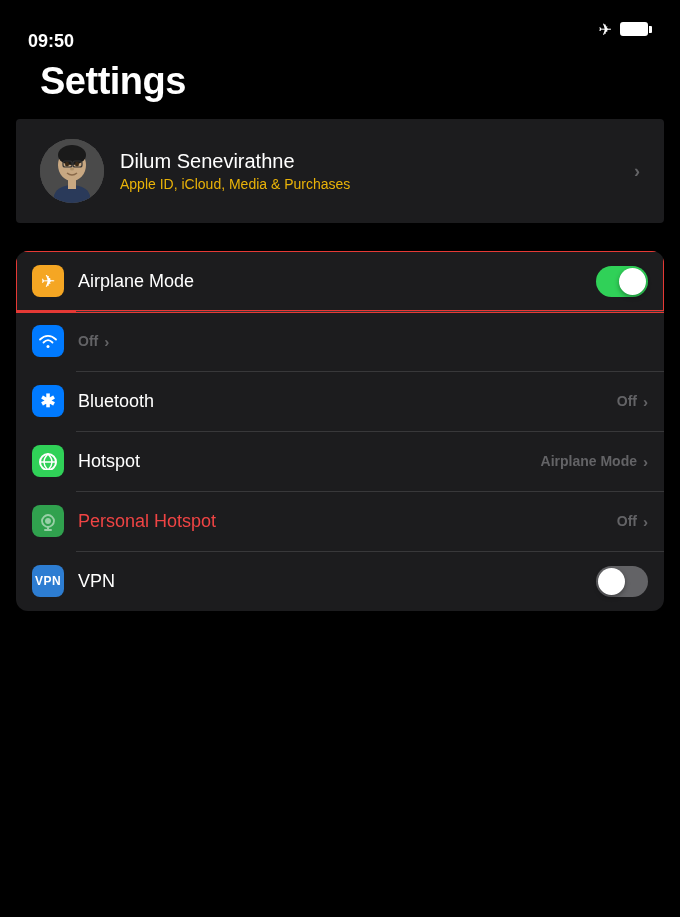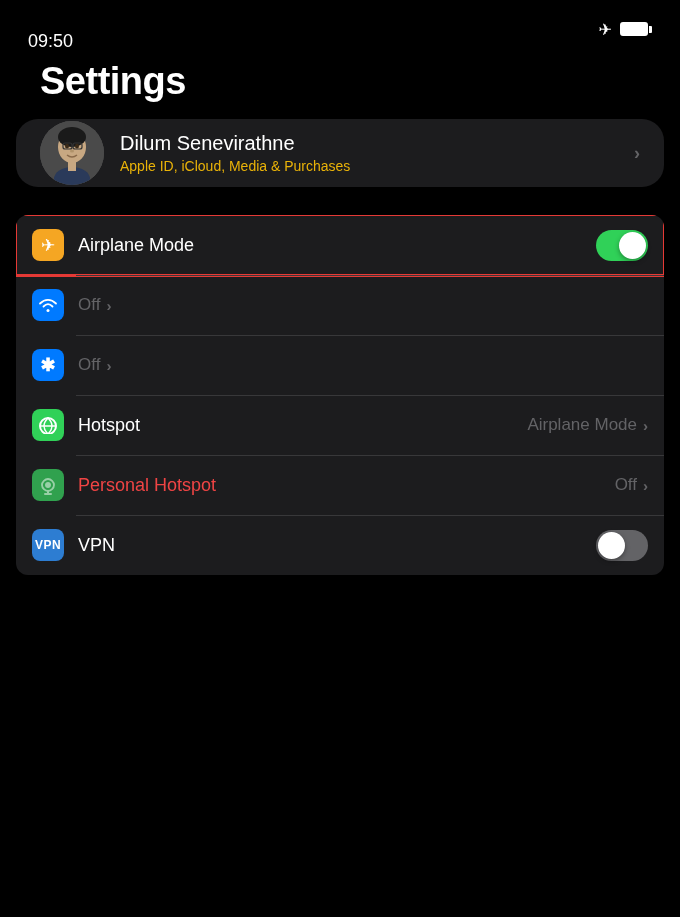--- a/index.html
+++ b/index.html
@@ -17,21 +17,21 @@
     .status-bar {
       display: flex;
       justify-content: space-between;
       align-items: center;
       padding: 14px 28px 6px 28px;
       height: 50px;
     }
 
     .status-time {
       font-size: 18px;
-      font-weight: 400;
+      font-weight: 700;
       color: #fff;
       margin-top: 24px;
     }
 
     .status-icons {
       display: flex;
       align-items: center;
       gap: 8px;
     }
 
@@ -68,23 +68,23 @@
       font-size: 38px;
       font-weight: 700;
       color: #fff;
       letter-spacing: -0.5px;
     }
 
     
     .profile-section {
       display: flex;
       align-items: center;
-      padding: 2px 24px;
+      padding: 20px 24px;
       background: #1c1c1e;
-      border-radius: 22px;
+      border-radius: 4px;
       margin: 0 16px 28px 16px;
       cursor: pointer;
       position: relative;
     }
 
     .profile-avatar {
       width: 64px;
       height: 64px;
       border-radius: 50%;
       background: #555;
@@ -180,23 +180,24 @@
       flex: 1;
       font-size: 18px;
       color: #fff;
     }
 
     .settings-label.dimmed {
       color: #ef4444;
     }
 
     .settings-value {
-      font-size: 17px;
+      font-size: 14px;
       color: #636366;
       margin-right: 6px;
+      font-weight: bold;
     }
 
     .chevron-small {
       color: #636366;
       font-size: 15px;
       font-weight: 600;
     }
 
     
     .toggle {
@@ -326,20 +327,21 @@
       </svg>
     </div>
     <span class="settings-value">Off</span>
     <span class="chevron-small">›</span>
   </div>
 
   <div class="settings-row">
     <div class="settings-icon icon-blue-mid">
       <span class="bt-symbol">✱</span>
     </div>
+    <span class="settings-label">Bluetooth</span>
     <span class="settings-value">Off</span>
     <span class="chevron-small">›</span>
   </div>
 
   <div class="settings-row">
     <div class="settings-icon icon-green">
       <svg width="20" height="18" viewBox="0 0 20 18" fill="none" xmlns="http://www.w3.org/2000/svg">
         <ellipse cx="10" cy="10" rx="8" ry="8" fill="none" stroke="white" stroke-width="2"></ellipse>
         <path d="M10 2 Q14 6 14 10 Q14 14 10 18 Q6 14 6 10 Q6 6 10 2Z" fill="none" stroke="white" stroke-width="1.5"></path>
         <line x1="2" y1="10" x2="18" y2="10" stroke="white" stroke-width="1.5"></line>

